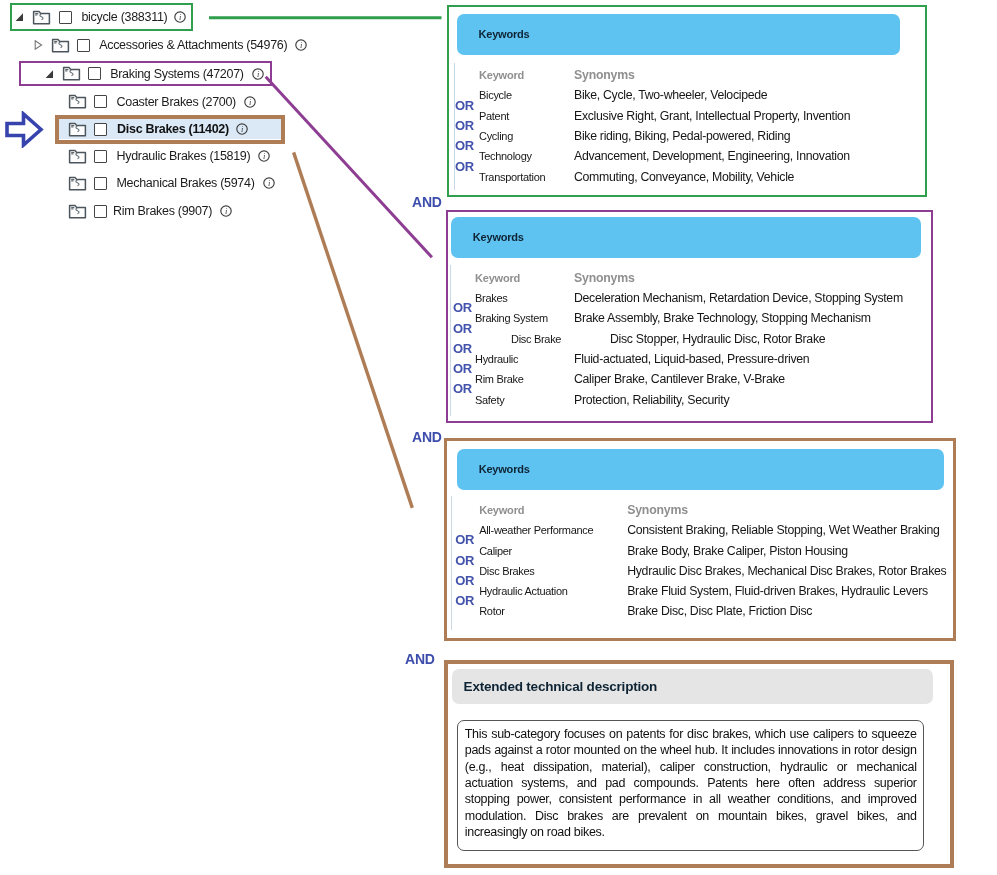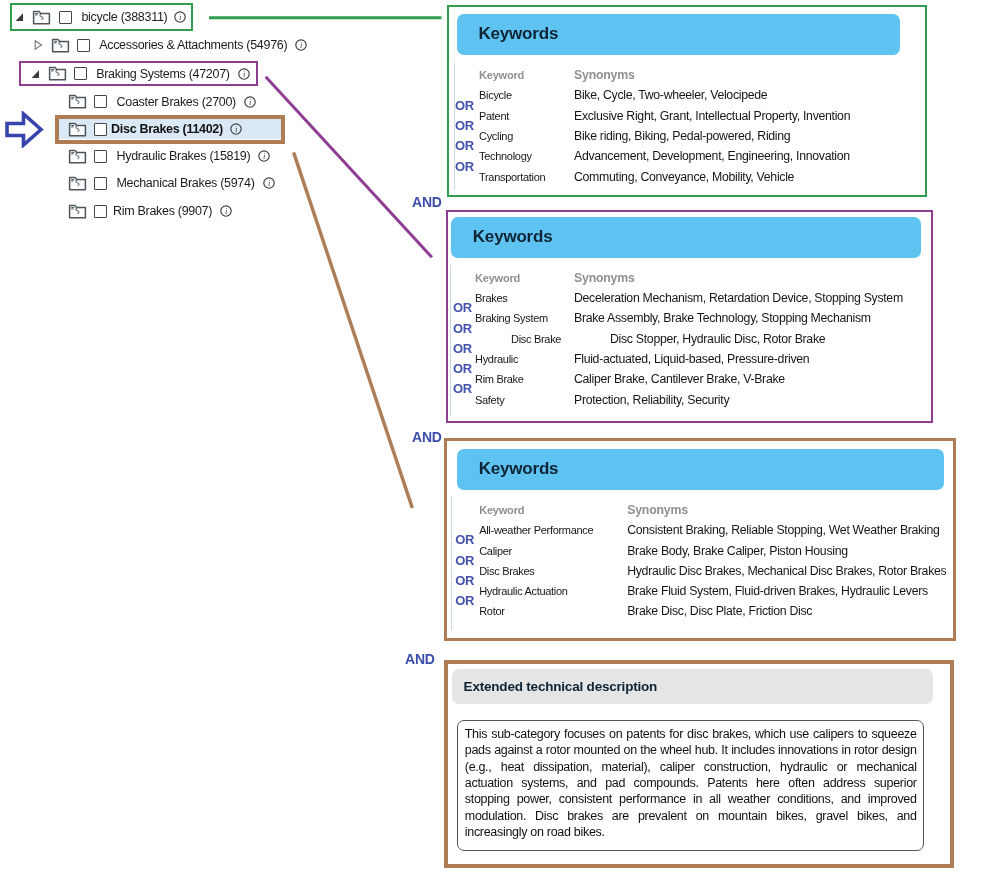--- a/index.html
+++ b/index.html
@@ -18,21 +18,21 @@
   .folder-icon { width:19px; height:15px; flex:0 0 auto; }
   .checkbox { width:13px; height:13px; flex:0 0 auto; background:#fff; border:1.3px solid #454545; border-radius:1px; }
   .info-icon { width:12px; height:12px; flex:0 0 auto; }
 
   .annot-box { display:flex; align-items:center; }
 
   
   .panel { position:absolute; background:#fff; }
   .panel-header { border-radius:7px; display:flex; align-items:center; }
   .panel-header .panel-title { font-weight:bold; color:#0e2434; letter-spacing:-0.2px; }
-  .kw-title { font-size:17px; padding-left:22px; }
+  .kw-title { font-size:11px; padding-left:22px; }
   .desc-title { font-size:13.5px; padding-left:12px; }
 
   .kw-table { position:relative; margin-top:10px; }
   .kw-row { display:flex; height:20.3px; align-items:center; }
   .kw-col1 { flex:0 0 auto; font-size:11px; letter-spacing:-0.3px; color:#161616; }
   .kw-col2 { flex:1 1 auto; font-size:12.3px; letter-spacing:-0.3px; color:#161616; white-space:nowrap; }
   .kw-colheader .kw-col1, .kw-colheader .kw-col2 { color:#8f8f8f; font-weight:bold; letter-spacing:-0.2px; }
   .or-label { position:absolute; font-size:13px; font-weight:bold; color:#4353ac; letter-spacing:-0.3px; height:14px; line-height:14px; }
   .vline { position:absolute; width:1.3px; background:#c9d9e5; }
 
@@ -86,21 +86,21 @@
     </svg>
     <span class="checkbox" style="margin-left:7px;"></span>
     <span class="tree-label" style="margin-left:9px;"><span>Accessories &amp; Attachments</span> <span>(54976)</span></span>
     <svg class="info-icon" viewBox="0 0 12 12" style="margin-left:8px;">
       <circle cx="6" cy="6" r="5.2" fill="none" stroke="#3c3c3c" stroke-width="1.15"></circle>
       <text x="6.2" y="9" font-size="8.6" font-style="italic" font-family="Liberation Serif, serif" fill="#3c3c3c" text-anchor="middle">i</text>
     </svg>
   </div>
 
   <div class="tree-row" style="top:59.5px;">
-    <div class="annot-box" style="border:2.8px solid #8e3e92; height:25.6px; padding:0 6px 0 10px; margin-left:18.7px;">
+    <div class="annot-box" style="border:2.8px solid #8e3e92; height:25.6px; padding:0 6px 0 24px; margin-left:18.7px;">
       <svg class="toggle" viewBox="0 0 9 10">
         <polygon points="8,1.2 8,9 0.6,9" fill="#3b3b3b"></polygon>
       </svg>
       <svg class="folder-icon" viewBox="0 0 19 15" style="margin-left:8.5px;">
         <path d="M1.6,13.8 V1.6 h5.6 l1.5,1.9 h8.7 v10.3 Z" fill="#fdfdfd" stroke="#4c555c" stroke-width="1.5" stroke-linejoin="round"></path>
         <path d="M3.2,3.6 h3.1 M3.2,5 h2.2" stroke="#5c666d" stroke-width="1.1"></path>
         <path d="M9.3,3.9 c-1.9,1 -1.9,2 0.2,2.9 c2,0.9 2,1.9 0,2.9" fill="none" stroke="#6a757c" stroke-width="1.2"></path>
       </svg>
       <span class="checkbox" style="margin-left:7px;"></span>
       <span class="tree-label" style="margin-left:9px;"><span>Braking Systems</span> <span>(47207)</span></span>
@@ -127,21 +127,21 @@
 
   <div class="tree-row row-selected" style="top:114.6px; height:29.2px;">
     <div style="border:4.5px solid #ae7c55; height:29.2px; margin-left:55.1px; display:flex; align-items:center;">
       <div style="background:#dbe9f6; height:20.2px; min-width:221.8px; display:flex; align-items:center; padding:0 8px 0 9px;">
         <svg class="folder-icon" viewBox="0 0 19 15">
           <path d="M1.6,13.8 V1.6 h5.6 l1.5,1.9 h8.7 v10.3 Z" fill="#fdfdfd" stroke="#4c555c" stroke-width="1.5" stroke-linejoin="round"></path>
           <path d="M3.2,3.6 h3.1 M3.2,5 h2.2" stroke="#5c666d" stroke-width="1.1"></path>
           <path d="M9.3,3.9 c-1.9,1 -1.9,2 0.2,2.9 c2,0.9 2,1.9 0,2.9" fill="none" stroke="#6a757c" stroke-width="1.2"></path>
         </svg>
         <span class="checkbox" style="margin-left:7px;"></span>
-        <span class="tree-label" style="margin-left:4px;"><span>Disc Brakes</span> <span>(11402)</span></span>
+        <span class="tree-label" style="margin-left:10px;"><span>Disc Brakes</span> <span>(11402)</span></span>
         <svg class="info-icon" viewBox="0 0 12 12" style="margin-left:7px;">
           <circle cx="6" cy="6" r="5.2" fill="none" stroke="#3c3c3c" stroke-width="1.15"></circle>
           <text x="6.2" y="9" font-size="8.6" font-style="italic" font-family="Liberation Serif, serif" fill="#3c3c3c" text-anchor="middle">i</text>
         </svg>
       </div>
     </div>
   </div>
 
   <div class="tree-row" style="top:142px;">
     <svg class="folder-icon" viewBox="0 0 19 15" style="margin-left:68px;">

